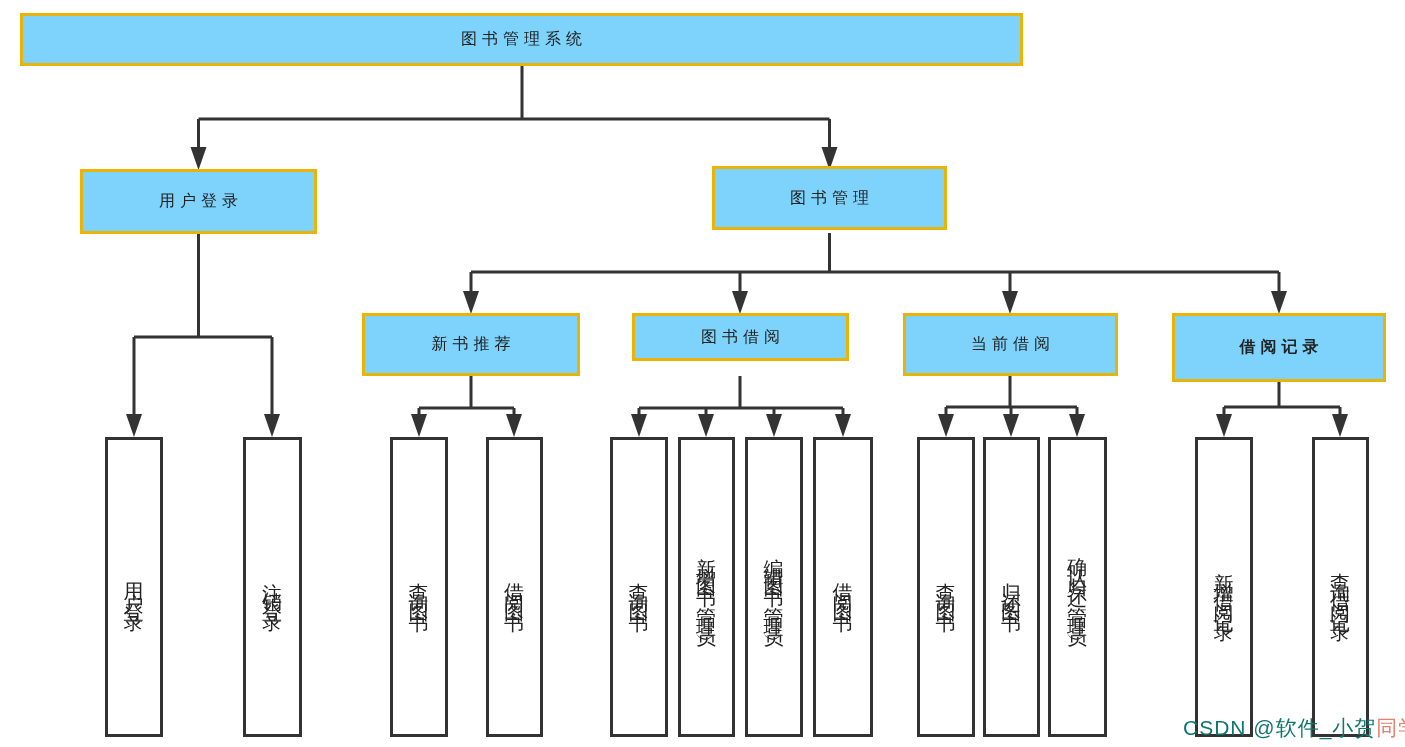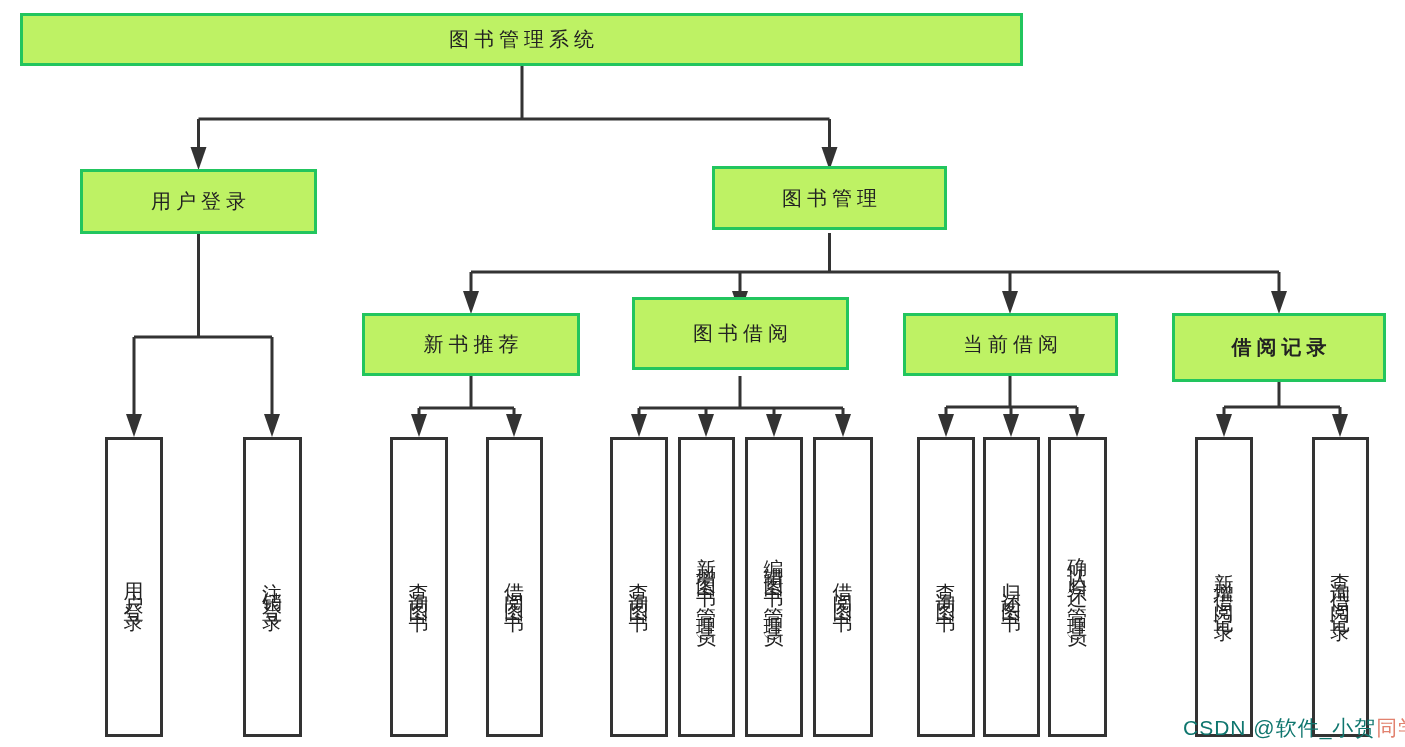--- a/index.html
+++ b/index.html
@@ -1,23 +1,23 @@
 <!DOCTYPE html>
 <html><head>
 <meta charset="utf-8">
 <style>
   html,body { margin:0; padding:0; background:#ffffff; }
   .canvas {
     position:relative; width:1405px; height:747px; background:#ffffff;
     font-family:"Liberation Sans","DejaVu Sans",sans-serif; overflow:hidden;
   }
   .node {
-    position:absolute; box-sizing:border-box; background:#bef264;
-    border:3px solid #22c55e; display:flex; align-items:center; justify-content:center;
-    font-size:20px; letter-spacing:5px; color:#222222; white-space:nowrap;
+    position:absolute; box-sizing:border-box; background:#7dd3fc;
+    border:3px solid #eab308; display:flex; align-items:center; justify-content:center;
+    font-size:16px; letter-spacing:5px; color:#222222; white-space:nowrap;
     text-indent:5px;
   }
   .leaf {
     position:absolute; box-sizing:border-box; background:#ffffff;
     border:3px solid #333333; display:flex; align-items:center; justify-content:center;
     top:437px; height:300px;
   }
   .leaf .vtext {
     writing-mode:vertical-rl; text-orientation:mixed;
     font-size:20px; letter-spacing:10px; color:#222222; line-height:1;
@@ -72,21 +72,21 @@
     <polygon points="1216,414 1232,414 1224,437"></polygon>
     <polygon points="1332,414 1348,414 1340,437"></polygon>
   </svg>
 
   <div class="node" style="left:20px; top:13px; width:1003px; height:53px;">图书管理系统</div>
 
   <div class="node" style="left:80px; top:169px; width:237px; height:65px;">用户登录</div>
   <div class="node" style="left:712px; top:166px; width:235px; height:64px;">图书管理</div>
 
   <div class="node" style="left:362px; top:313px; width:218px; height:63px;">新书推荐</div>
-  <div class="node" style="left:632px; top:297px; width:217px; height:73px;">图书借阅</div>
+  <div class="node" style="left:632px; top:313px; width:217px; height:48px;">图书借阅</div>
   <div class="node" style="left:903px; top:313px; width:215px; height:63px;">当前借阅</div>
   <div class="node" style="left:1172px; top:313px; width:214px; height:69px;font-weight:bold;">借阅记录</div>
 
   <div class="leaf" style="left:105px; width:58px;">
     <span class="vtext">用户登录</span>
   </div>
   <div class="leaf" style="left:243px; width:59px;">
     <span class="vtext">注销登录</span>
   </div>
 

